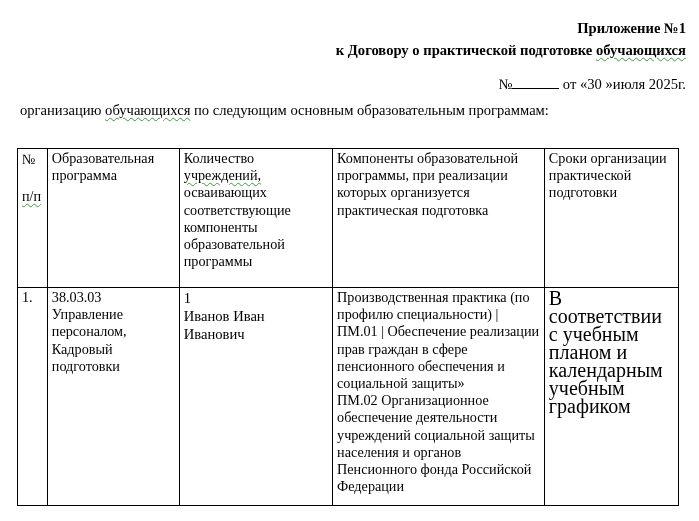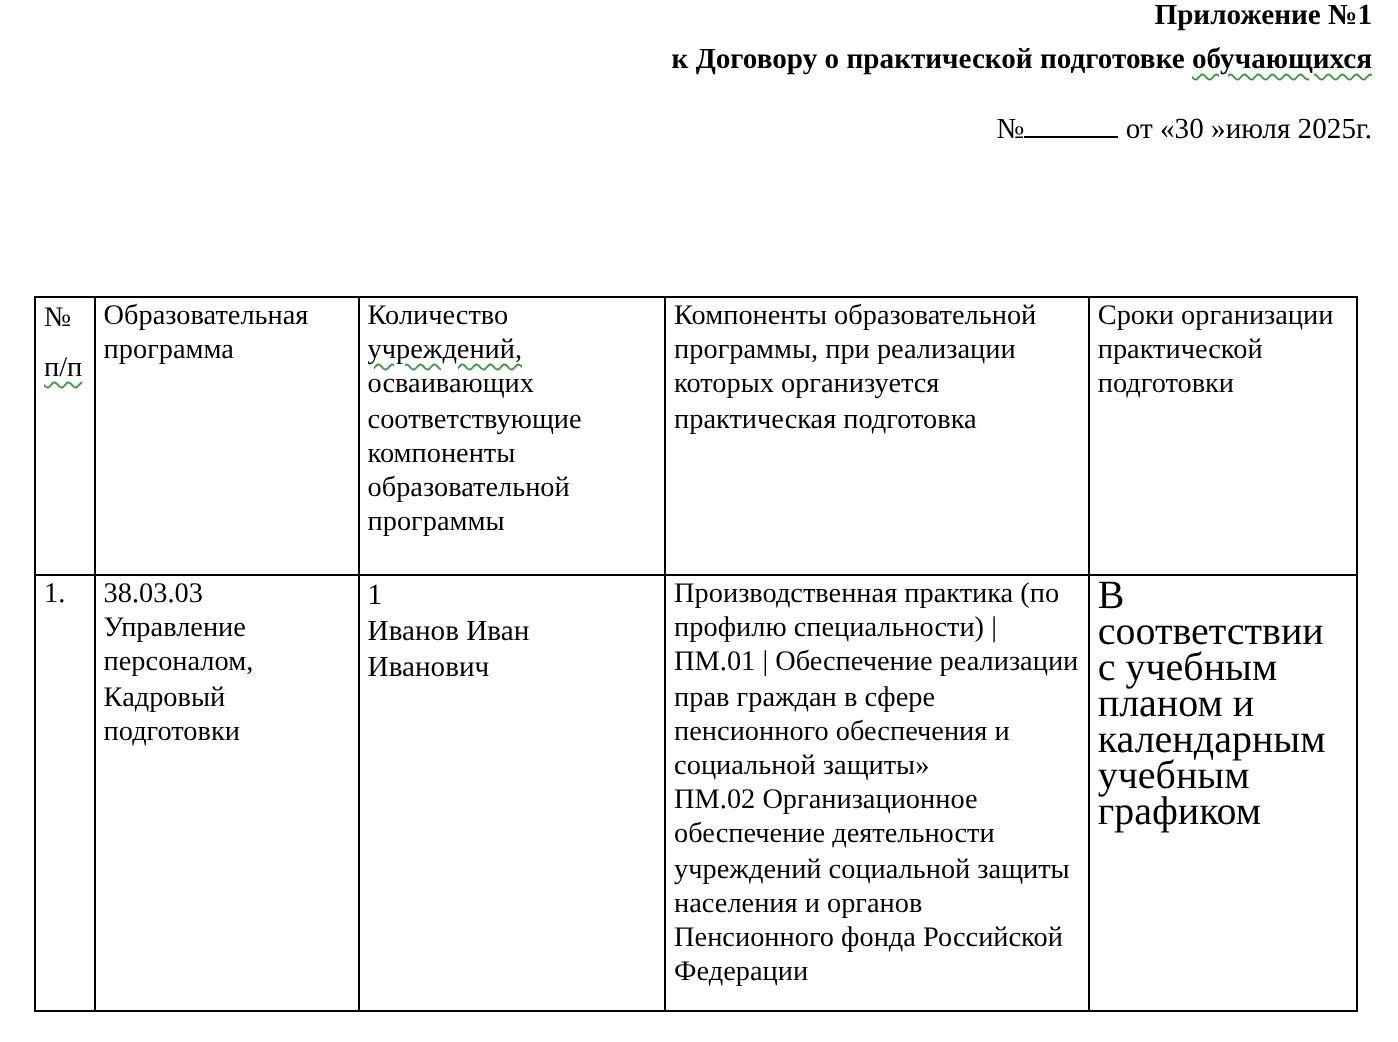--- a/index.html
+++ b/index.html
@@ -14,20 +14,21 @@
       overflow: hidden;
       font-family: "Liberation Serif", "DejaVu Serif", serif;
       color: #000000;
       font-size: 14.6px;
     }
     .hdr {
       position: absolute;
       right: 13px;
       text-align: right;
       white-space: nowrap;
+      margin-top: 20px;
     }
     .hdr-bold { font-weight: bold; }
     #appendix-title { top: 0px; }
     #contract-ref { top: 22px; }
     #number-date { top: 55px; }
     .blank {
       display: inline-block;
       width: 47px;
       border-bottom: 1px solid #000;
       height: 13px;
@@ -84,35 +85,36 @@
 </head>
 <body>
 
 <div class="hdr hdr-bold" id="appendix-title">Приложение №1</div>
 
 <div class="hdr hdr-bold" id="contract-ref"><span>к Договору о практической подготовке </span><span class="spell">обучающихся</span></div>
 
 <div class="hdr" id="number-date"><span>№</span><span class="blank"></span><span> от «30 »июля 2025г.</span></div>
 
 <div class="intro">
+  <span><span>организацию </span><span class="spell">обучающихся</span><span> по следующим основным образовательным программам:</span></span>
 </div>
 
 <table class="plan">
   <colgroup>
     <col class="col-num">
     <col class="col-prog">
     <col class="col-count">
     <col class="col-comp">
     <col class="col-term">
   </colgroup>
   <thead>
     <tr>
       <th class="left num-head">
         <span class="cell-line">№</span>
-        <span class="cell-line spell" style="display:inline-block;margin-top:6px;">п/п</span>
+        <span class="cell-line spell" style="display:inline-block;margin-top:18px;">п/п</span>
       </th>
       <th>Образовательная программа</th>
       <th>
         <span class="cell-line">Количество</span>
         <span class="spell">учреждений,</span>
         <span class="cell-line">осваивающих соответствующие компоненты образовательной программы</span>
       </th>
       <th>Компоненты образовательной программы, при реализации которых организуется практическая подготовка</th>
       <th>Сроки организации практической подготовки</th>
     </tr>

